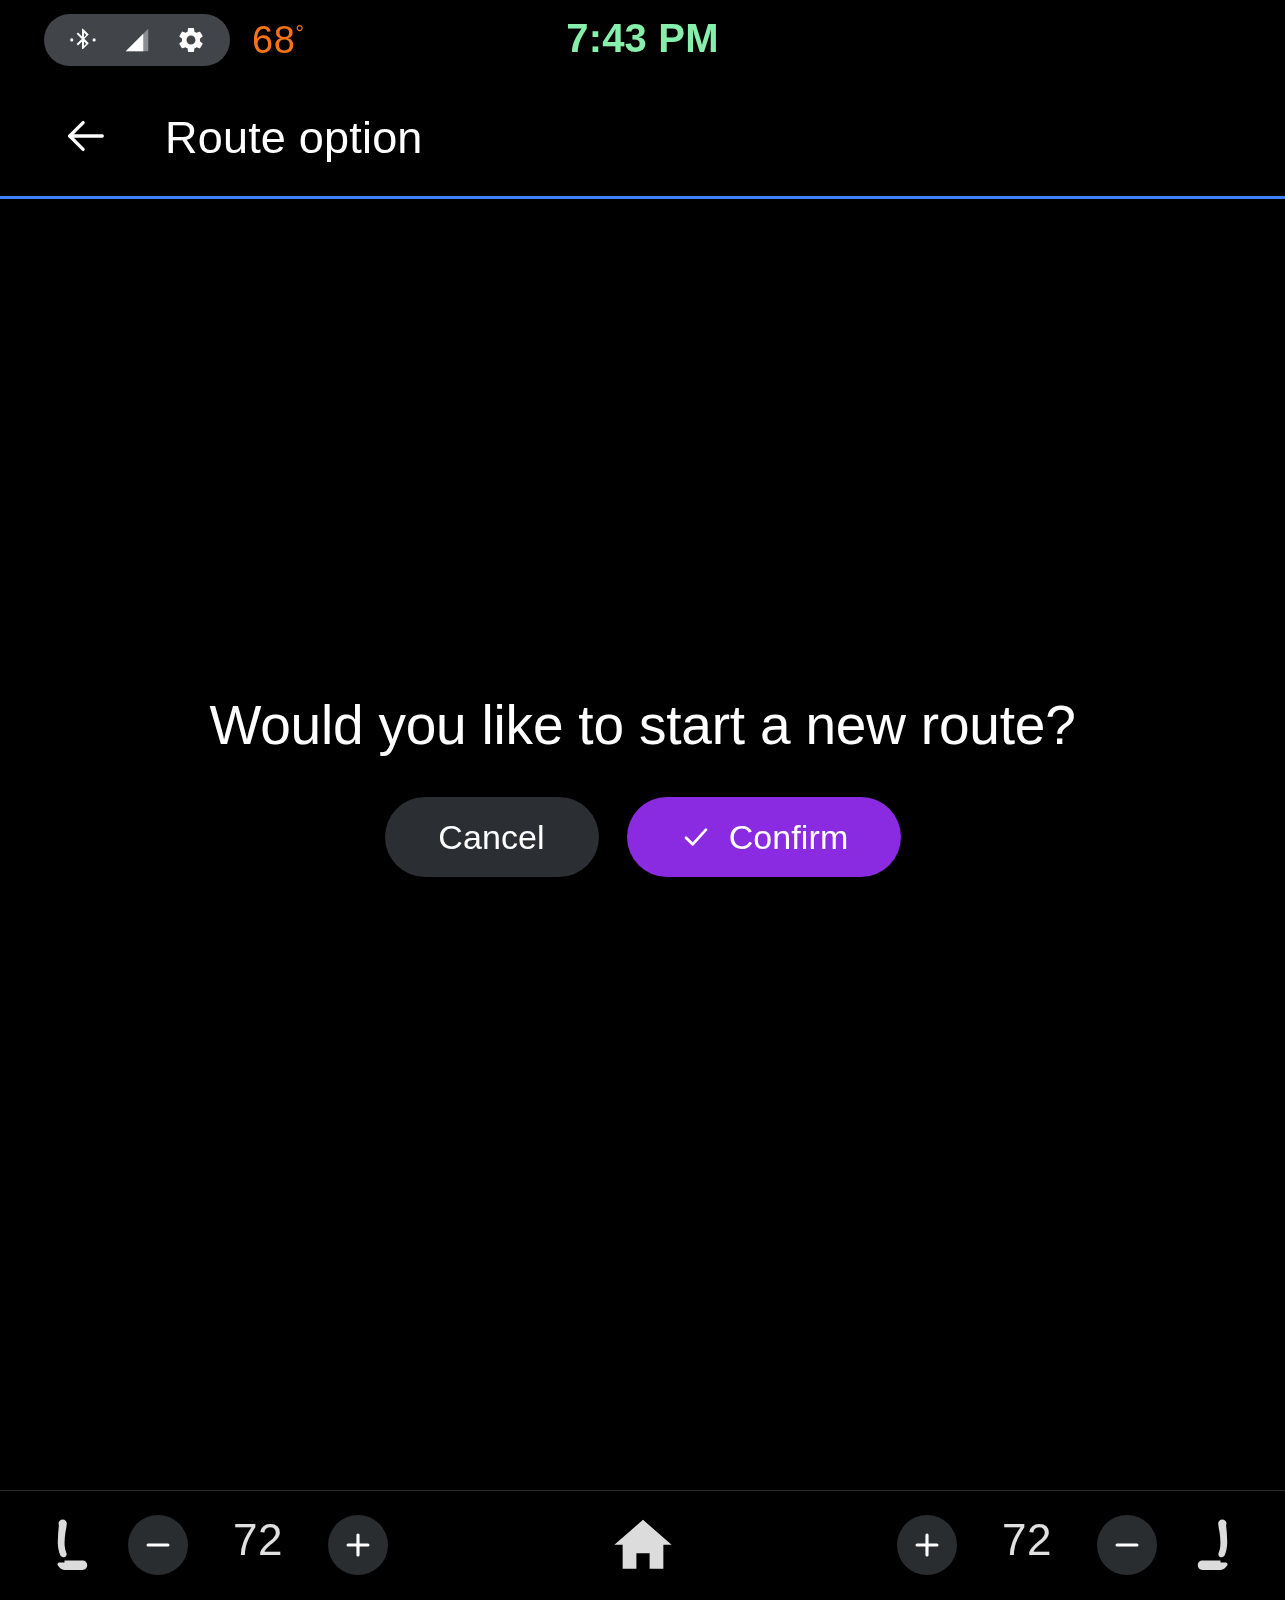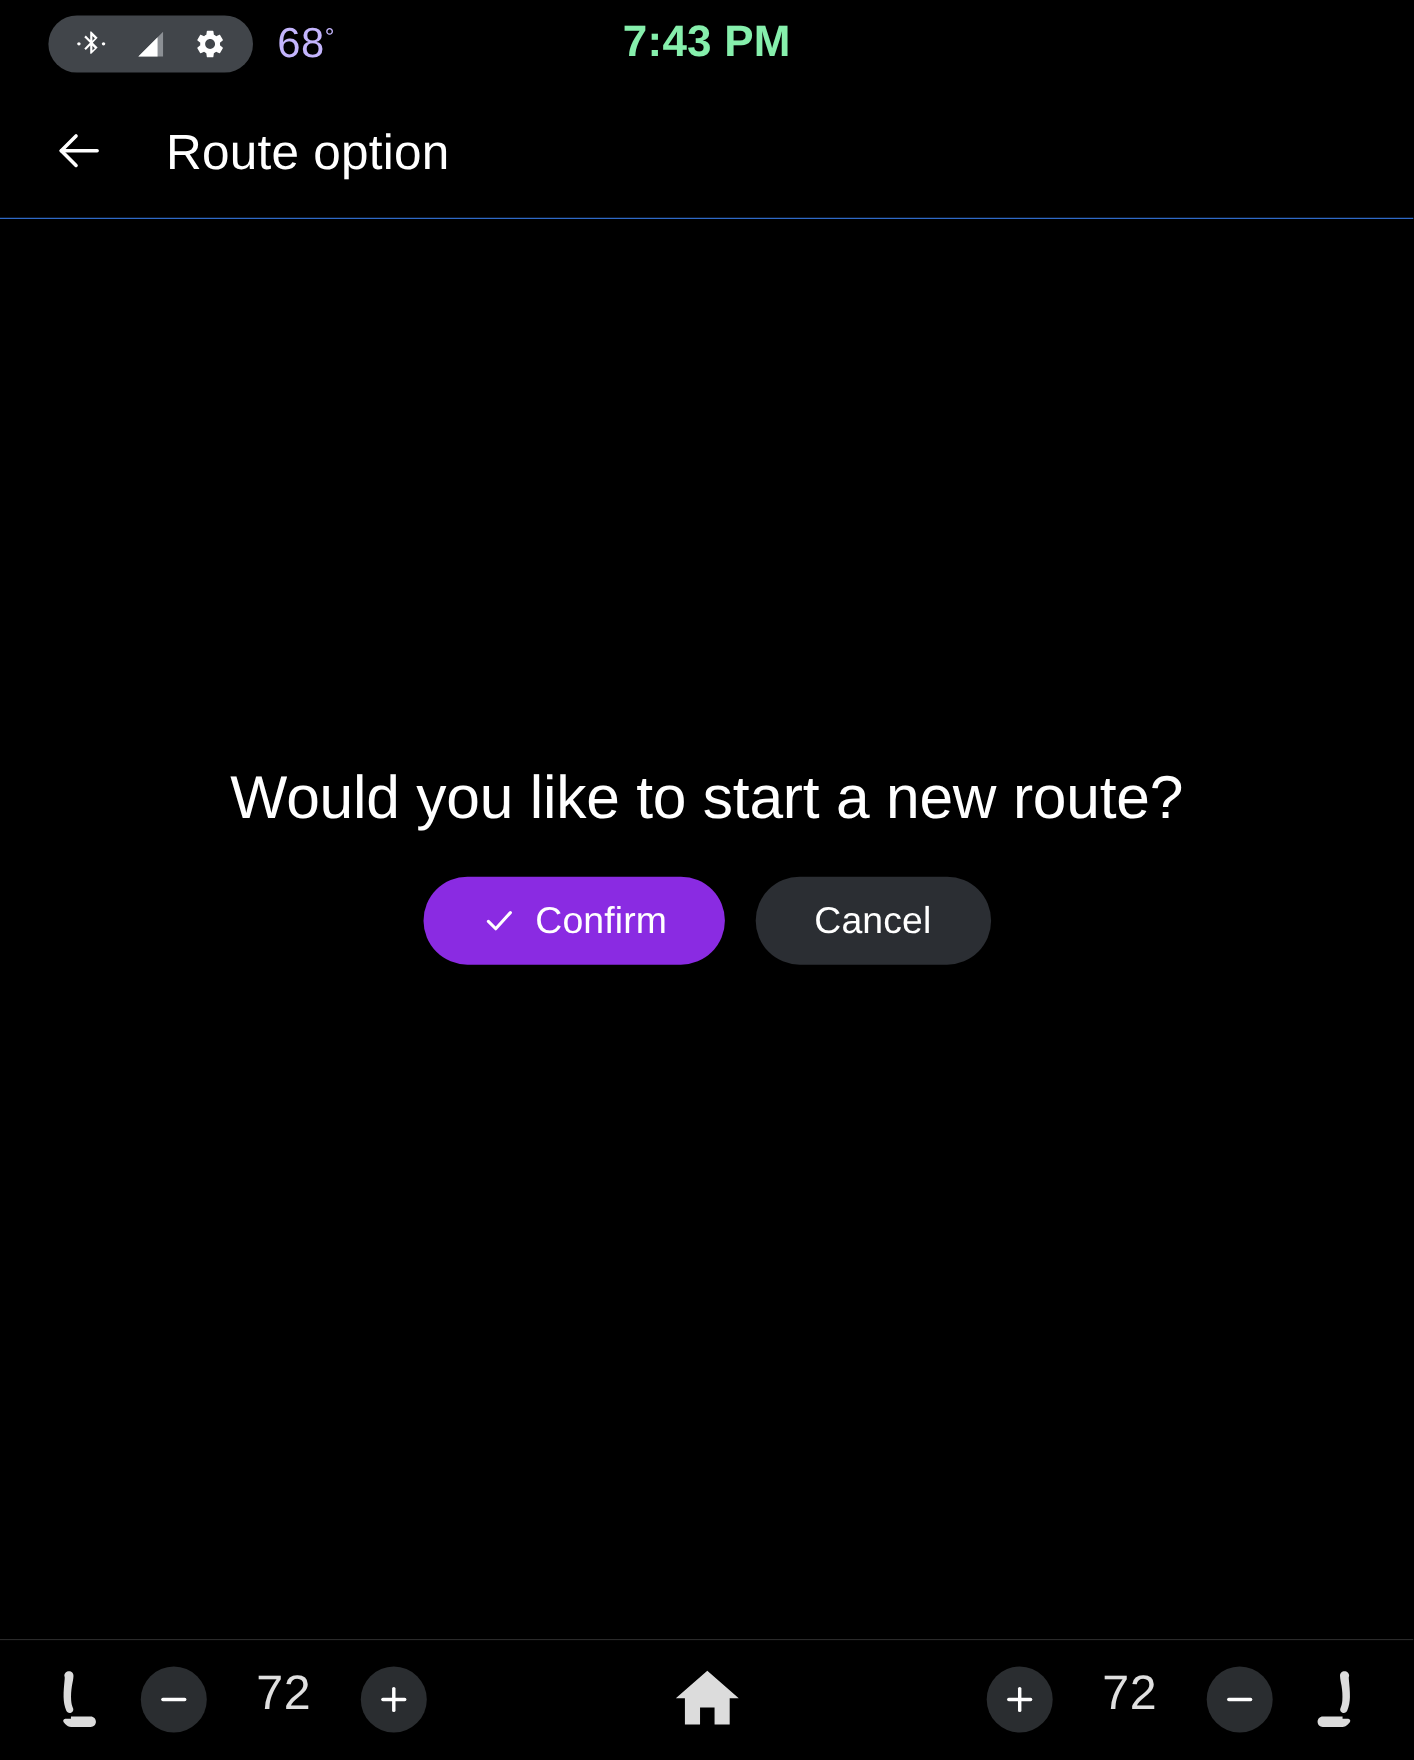--- a/index.html
+++ b/index.html
@@ -59,21 +59,21 @@
     align-items: center;
     justify-content: center;
     width: 34px;
     height: 34px;
   }
 
   .temp-text {
     font-size: 38px;
     font-weight: 400;
     letter-spacing: 0.5px;
-    color: #c4b5fd;
+    color: #f97316;
     line-height: 1;
     display: flex;
     align-items: flex-start;
   }
   .temp-deg {
     font-size: 22px;
     line-height: 1;
     margin-top: 2px;
   }
 
@@ -89,22 +89,22 @@
     color: #86efac;
   }
 
   
   .app-header {
     position: relative;
     height: 119px;
     flex: 0 0 119px;
     display: flex;
     align-items: center;
-    padding-left: 46px;
-    border-bottom: 1px solid #3b82f6;
+    padding-left: 60px;
+    border-bottom: 3px solid #3b82f6;
     background: #000000;
   }
 
   .back-button {
     width: 52px;
     height: 52px;
     display: flex;
     align-items: center;
     justify-content: center;
     cursor: pointer;
@@ -321,34 +321,34 @@
     <div class="header-title">Route option</div>
   </div>
 
   <div class="content">
 
     <div class="dialog">
 
       <div class="dialog-message">Would you like to start a new route?</div>
 
       <div class="dialog-actions">
+
+        <button class="btn btn-cancel">
+          <span>Cancel</span>
+        </button>
 
         <button class="btn btn-confirm">
           <span class="check-icon">
             <svg width="32" height="32" viewBox="0 0 24 24" fill="none" stroke="#ffffff" stroke-width="2.1" stroke-linecap="round" stroke-linejoin="round">
               <polyline points="4.5,12.5 9.5,17.5 19.5,6.5"></polyline>
             </svg>
           </span>
           <span>Confirm</span>
         </button>
 
-        <button class="btn btn-cancel">
-          <span>Cancel</span>
-        </button>
-
       </div>
     </div>
 
   </div>
 
   <div class="bottom-bar">
 
     <div class="climate-group climate-left">
 
       <span class="seat-icon">

